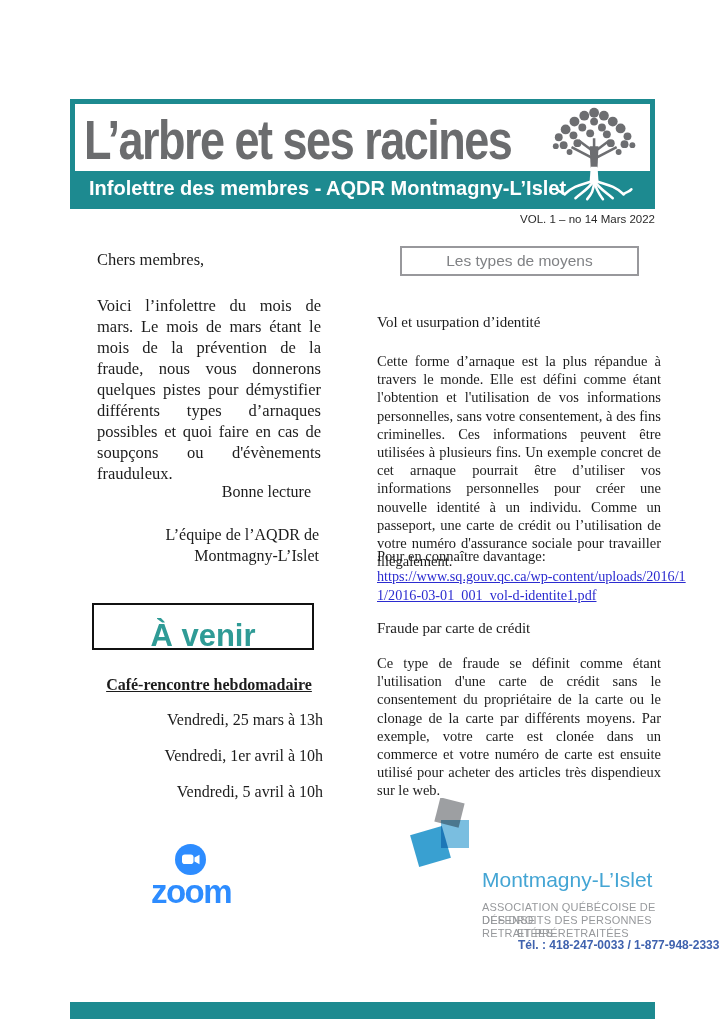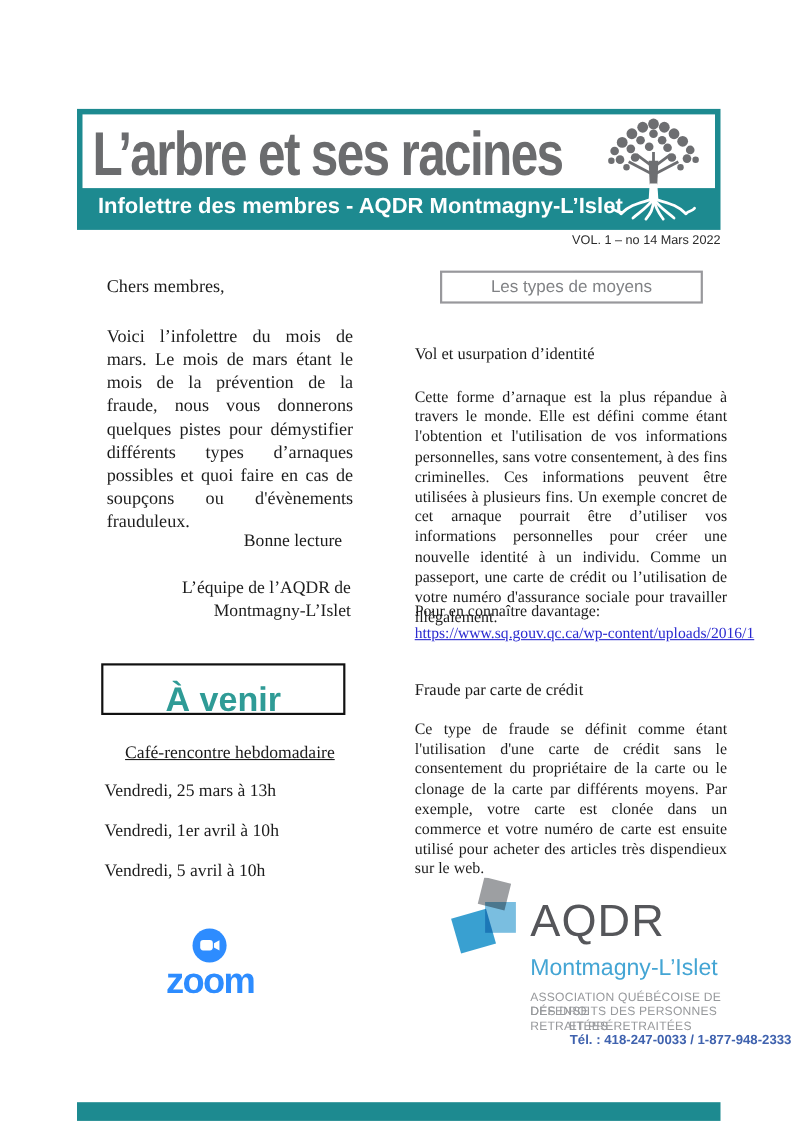--- a/index.html
+++ b/index.html
@@ -32,23 +32,23 @@
   .intro { left:97px; top:295px; width:224px; font-size:16.5px; line-height:21px; text-align:justify; }
   .closing { left:97px; top:483px; width:224px; text-align:right; padding-right:10px; font-size:16px; }
   .signature { left:97px; top:524px; width:224px; text-align:right; padding-right:2px; font-size:16px; line-height:21px; }
 
   .avenir-box {
     left:92px; top:603px; width:222px; height:47px; border:2.5px solid #111111;
     display:flex; align-items:center; justify-content:center;
   }
   .avenir-text { font-family:"Liberation Sans", sans-serif; font-weight:bold; font-size:31px; color:#2f9b96;margin-top:19px; }
 
-  .event-title { left:95px; top:676px; width:228px; text-align:center; font-weight:normal;
+  .event-title { left:95px; top:676px; width:228px; text-align:center; font-weight:bold;
     font-size:16px; text-decoration:underline; }
-  .event-line { left:95px; width:228px; text-align:left; font-size:16px; }
+  .event-line { left:95px; width:228px; text-align:right; font-size:16px; }
   .event-1 { top:711px; } .event-2 { top:747px; } .event-3 { top:783px; }
 
   
   .zoom-circle { left:175px; top:844px; width:31px; height:31px; border-radius:50%; background:#2d8cff; }
   .zoom-word { left:130px; top:873px; width:122px; text-align:center;
     font-family:"Liberation Sans", sans-serif; font-weight:bold; font-size:33px;
     letter-spacing:-1.5px; color:#2d8cff; }
 
   
   .fraude-box { left:400px; top:246px; width:239px; height:30px; border:2px solid #98989c;
@@ -165,36 +165,36 @@
 
   <div class="abs fraude-box">
     <span class="fraude-box-text">Les types de moyens</span>
   </div>
 
   <div class="abs sec-title sec1-title">Vol et usurpation d’identité</div>
   <div class="abs sec-body sec1-body">Cette forme d’arnaque est la plus répandue à travers le monde. Elle est défini comme étant l'obtention et l'utilisation de vos informations personnelles, sans votre consentement, à des fins criminelles. Ces informations peuvent être utilisées à plusieurs fins. Un exemple concret de cet arnaque pourrait être d’utiliser vos informations personnelles pour créer une nouvelle identité à un individu. Comme un passeport, une carte de crédit ou l’utilisation de votre numéro d'assurance sociale pour travailler illégalement.</div>
 
   <div class="abs more-info">Pour en connaître davantage:</div>
   <a class="abs link-line link-1">https://www.sq.gouv.qc.ca/wp-content/uploads/2016/1</a>
+  <a class="abs link-line link-2">1/2016-03-01_001_vol-d-identite1.pdf</a>
 
   <div class="abs sec-title sec2-title">Fraude par carte de crédit</div>
   <div class="abs sec-body sec2-body">Ce type de fraude se définit comme étant l'utilisation d'une carte de crédit sans le consentement du propriétaire de la carte ou le clonage de la carte par différents moyens. Par exemple, votre carte est clonée dans un commerce et votre numéro de carte est ensuite utilisé pour acheter des articles très dispendieux sur le web.</div>
 
   <svg class="abs aqdr-squares" width="74" height="82" viewBox="0 0 74 82">
     <g style="mix-blend-mode:multiply">
       <rect x="27" y="2" width="25" height="25" fill="#9d9fa2" transform="rotate(14 39.5 14.5)"></rect>
     </g>
     <g style="mix-blend-mode:multiply">
       <rect x="31" y="22" width="28" height="28" fill="#6fb8dd" opacity="0.92"></rect>
     </g>
     <g style="mix-blend-mode:multiply">
       <rect x="4" y="32" width="33" height="33" fill="#2496cc" opacity="0.9" transform="rotate(-16 20.5 48.5)"></rect>
     </g>
   </svg>
-  <div class="abs aqdr-name">AQDR</div>
   <div class="abs aqdr-region">Montmagny-L’Islet</div>
   <div class="abs aqdr-assoc assoc-1">ASSOCIATION QUÉBÉCOISE DE DÉFENSE</div>
   <div class="abs aqdr-assoc assoc-2">DES DROITS DES PERSONNES RETRAITÉES</div>
   <div class="abs aqdr-assoc assoc-3">ET PRÉRETRAITÉES</div>
   <div class="abs aqdr-phone">Tél. : 418-247-0033 / 1-877-948-2333</div>
 
   <div class="abs footer-bar"></div>
 
 </div>
 

